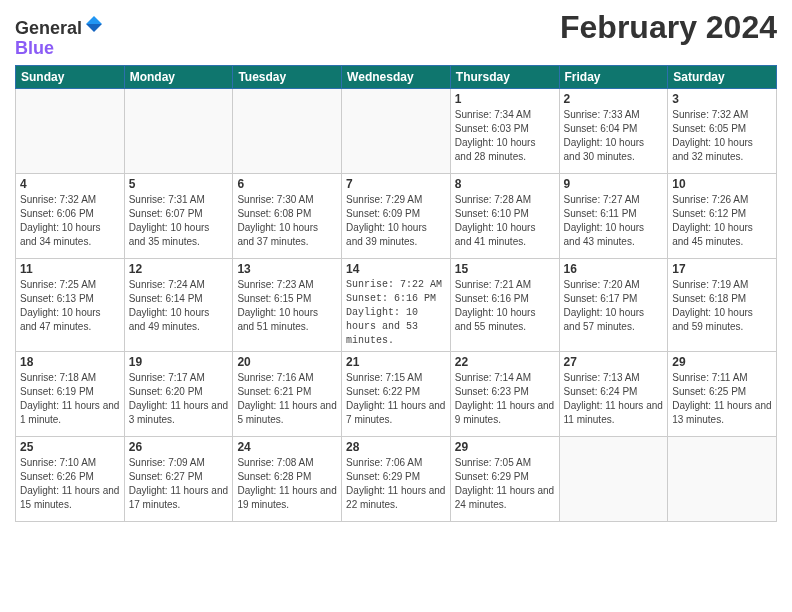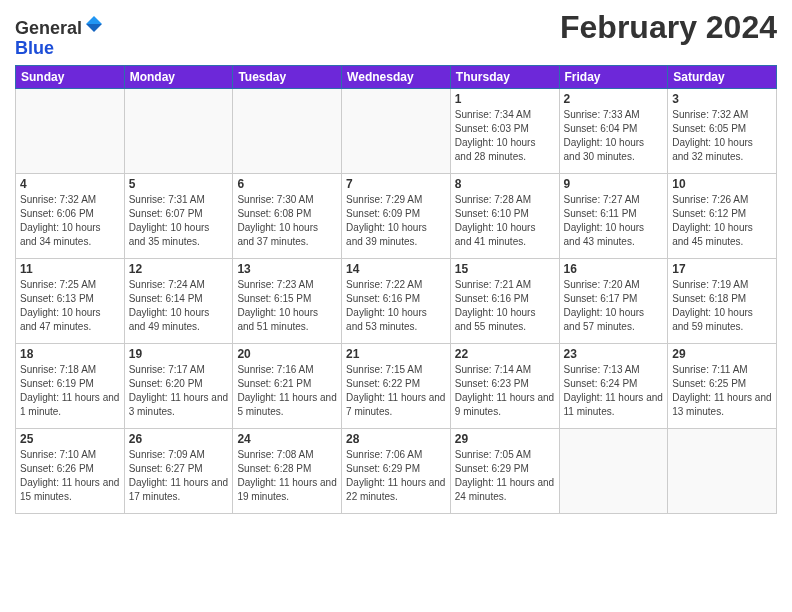--- a/index.html
+++ b/index.html
@@ -27,21 +27,21 @@
       display: flex;
       align-items: center;
       margin-top: 4px;
     }
     .logo-text {
       font-size: 18px;
       font-weight: bold;
       color: #333;
       line-height: 1.1;
     }
-    .logo-text .blue { color: #1d4ed8; }
+    .logo-text .blue { color: #8b5cf6; }
     .logo-icon {
       width: 20px;
       height: 20px;
       margin-left: 2px;
     }
     .title-block {
       text-align: right;
     }
     .main-title {
       font-size: 32px;
@@ -55,21 +55,21 @@
       color: #555;
     }
     .calendar {
       flex: 1;
       border: 1px solid #ccc;
       border-collapse: collapse;
       width: 100%;
       table-layout: fixed;
     }
     .calendar th {
-      background-color: #6d28d9;
+      background-color: #0f766e;
       color: white;
       text-align: left;
       padding: 4px 5px;
       font-size: 12px;
       border: 1px solid #2c6fad;
     }
     .calendar td {
       vertical-align: top;
       border: 1px solid #ccc;
       padding: 3px 4px;
@@ -208,21 +208,21 @@
 Daylight: 10 hours and 49 minutes.</div>
           </td>
           <td>
             <span class="day-num">13</span>
             <div class="day-info" style="white-space: pre-line;">Sunrise: 7:23 AM
 Sunset: 6:15 PM
 Daylight: 10 hours and 51 minutes.</div>
           </td>
           <td>
             <span class="day-num">14</span>
-            <div class="day-info" style="white-space: pre-line;">Sunrise: 7:22 AM
+            <div class="day-info" style="white-space: pre-line; font-family: Liberation Mono, monospace;">Sunrise: 7:22 AM
 Sunset: 6:16 PM
 Daylight: 10 hours and 53 minutes.</div>
           </td>
           <td>
             <span class="day-num">15</span>
             <div class="day-info" style="white-space: pre-line;">Sunrise: 7:21 AM
 Sunset: 6:16 PM
 Daylight: 10 hours and 55 minutes.</div>
           </td>
           <td>
@@ -263,21 +263,21 @@
 Sunset: 6:22 PM
 Daylight: 11 hours and 7 minutes.</div>
           </td>
           <td>
             <span class="day-num">22</span>
             <div class="day-info" style="white-space: pre-line;">Sunrise: 7:14 AM
 Sunset: 6:23 PM
 Daylight: 11 hours and 9 minutes.</div>
           </td>
           <td>
-            <span class="day-num">23</span>
+            <span class="day-num">27</span>
             <div class="day-info" style="white-space: pre-line;">Sunrise: 7:13 AM
 Sunset: 6:24 PM
 Daylight: 11 hours and 11 minutes.</div>
           </td>
           <td>
             <span class="day-num">29</span>
             <div class="day-info" style="white-space: pre-line;">Sunrise: 7:11 AM
 Sunset: 6:25 PM
 Daylight: 11 hours and 13 minutes.</div>
           </td>

